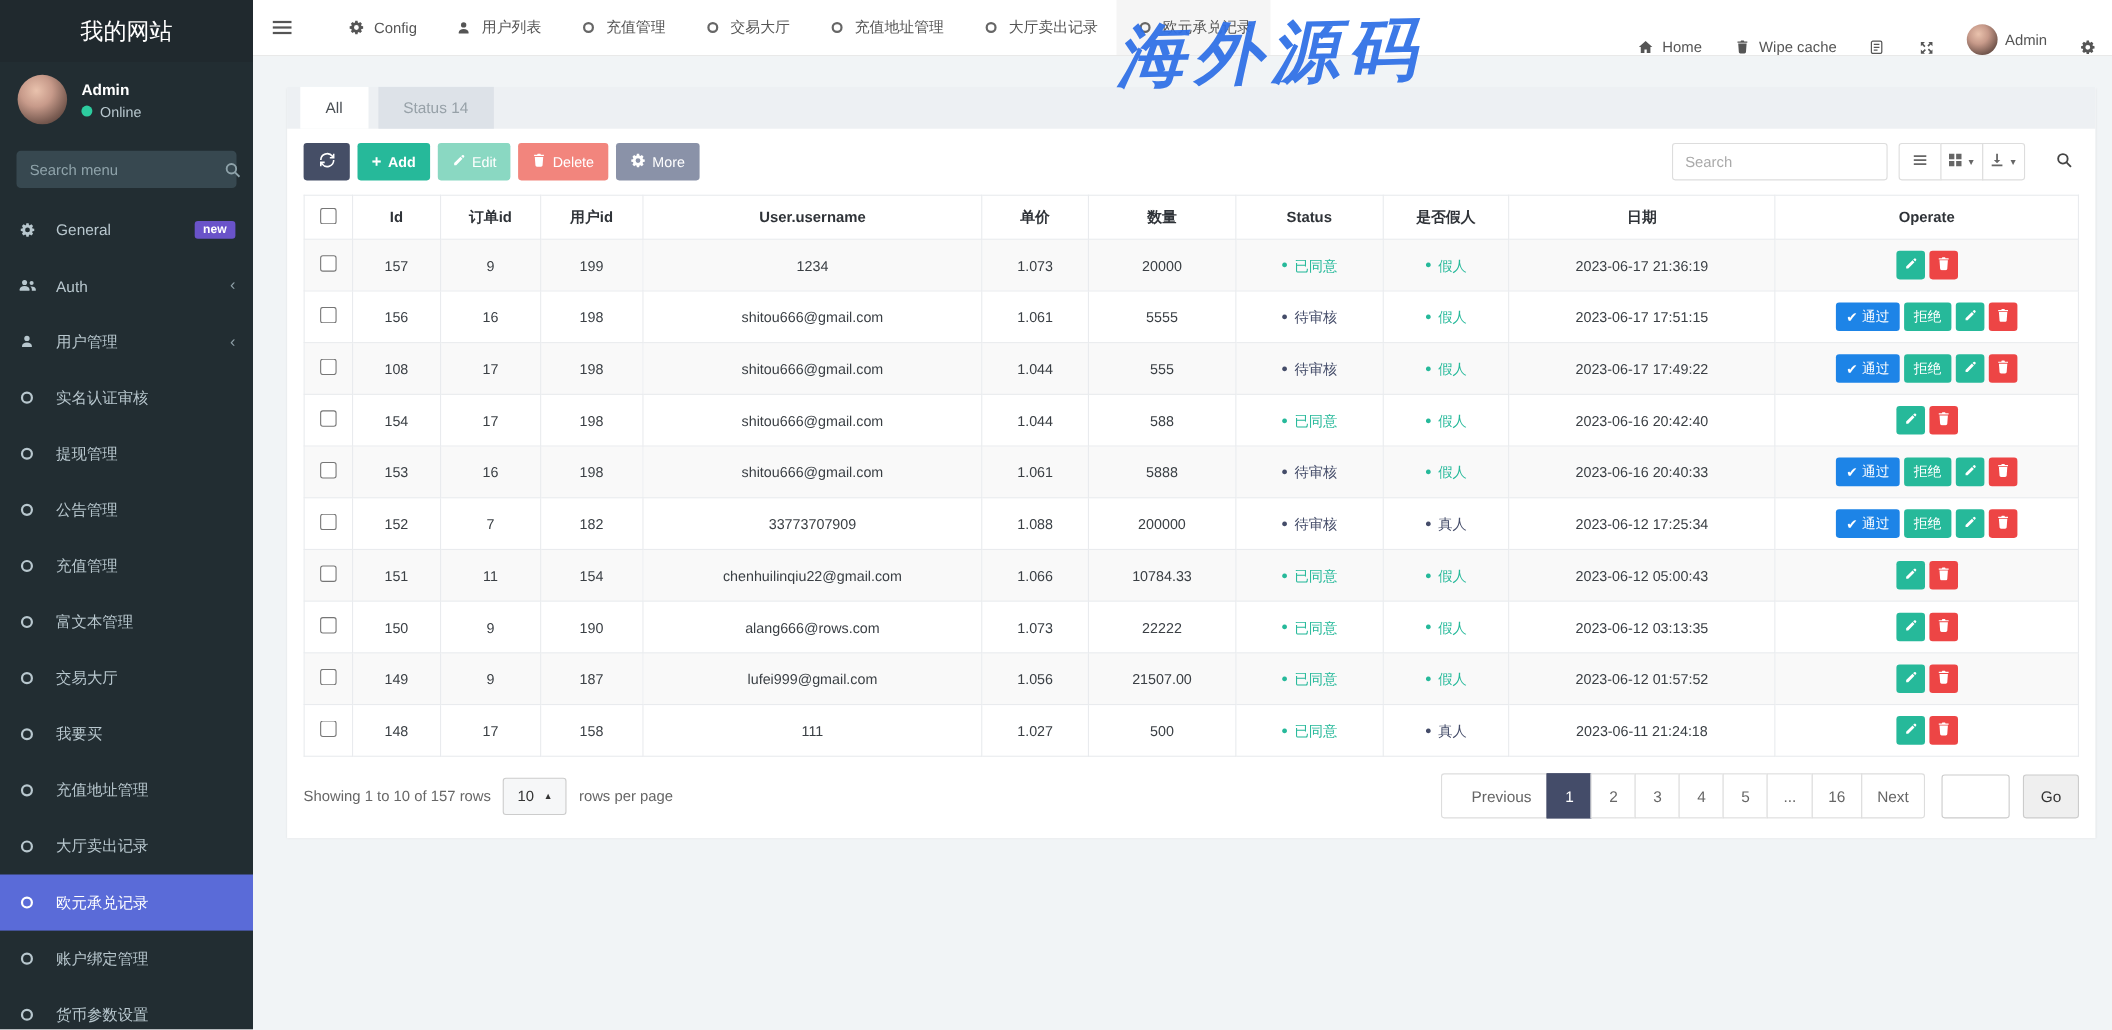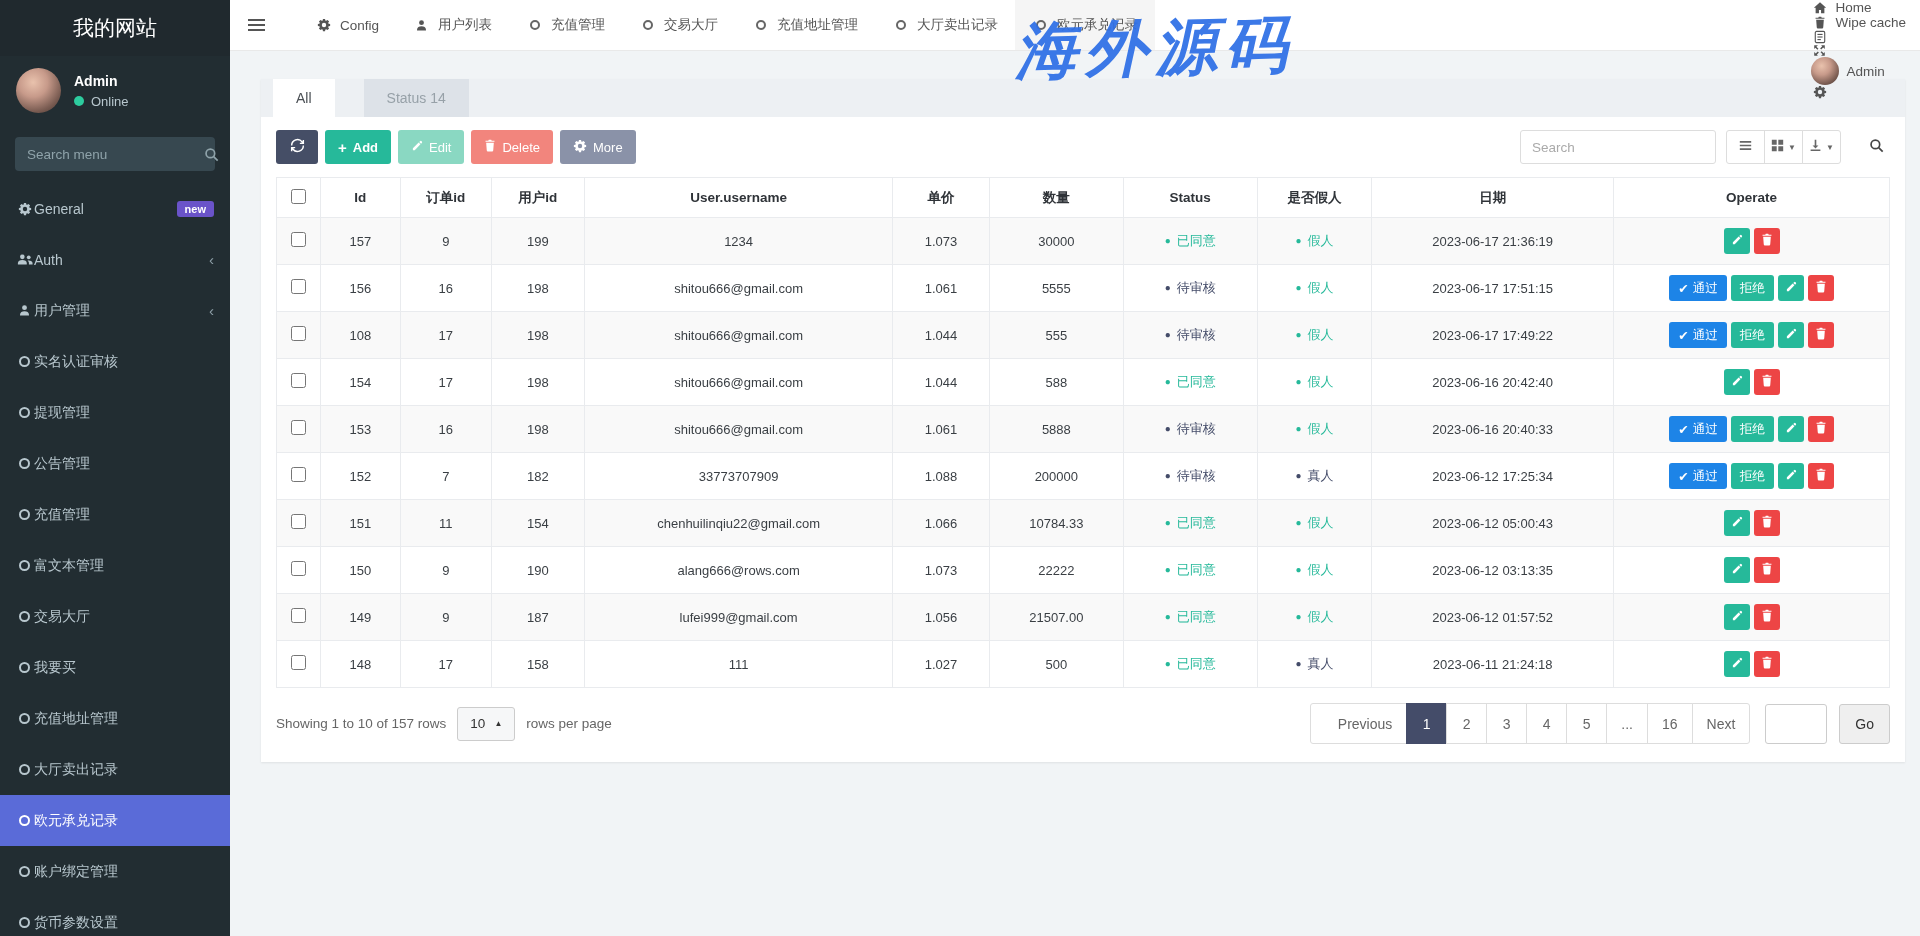--- a/index.html
+++ b/index.html
@@ -13,50 +13,50 @@
   .avatar-lg { width:45px; height:45px; border-radius:50%; flex:0 0 45px;
     background: radial-gradient(circle at 38% 32%, #e9c2ad 0%, #c79a8a 35%, #7a5c52 70%, #41302b 100%); }
   .user-name { color:#fff; font-weight:bold; font-size:14px; margin-bottom:5px; }
   .user-status { font-size:13px; display:flex; align-items:center; gap:7px; }
   .dot-online { width:10px; height:10px; border-radius:50%; background:#2dcc9f; display:inline-block; }
   .menu-search { margin:16px 15px 6px; background:#374850; border-radius:4px; height:34px; display:flex; align-items:center; padding:0 12px; }
   .menu-search input { flex:1; background:transparent; border:none; outline:none; color:#cfd8dc; font-size:13.5px; }
   .menu-search input::placeholder { color:#8fa3aa; }
   .menu-search .search-glyph { color:#8fa3aa; display:flex; }
   .menu { margin-top:12px; }
-  .menu-item { display:flex; align-items:center; gap:1px; height:51px; padding:0 16px; font-size:14px; cursor:pointer; }
+  .menu-item { display:flex; align-items:center; gap:18px; height:51px; padding:0 16px; font-size:14px; cursor:pointer; }
   .menu-item.active { background:#5a6bd8; color:#fff; }
   .mi-icon { width:17px; display:flex; justify-content:center; align-items:center; flex:0 0 17px; }
   .ring { width:11px; height:11px; border:2px solid currentColor; border-radius:50%; display:inline-block; }
   .badge-new { margin-left:auto; background:#6a53c9; color:#fff; font-size:11px; font-weight:bold; padding:2px 8px; border-radius:3px; }
   .chev { margin-left:auto; font-size:15px; color:#8fa0a8; }
 
   
   .topbar { position:absolute; left:230px; top:0; right:0; height:51px; background:#fff; border-bottom:1px solid #e9e9e9; display:flex; align-items:stretch; z-index:10;gap:16px; }
   .hamburger { width:52px; display:flex; flex-direction:column; gap:3px; justify-content:center; align-items:center; cursor:pointer; }
   .hamburger i { width:17px; height:2px; background:#555; }
   .top-tabs { display:flex; align-items:stretch; }
   .top-tab { display:flex; align-items:center; gap:8px; padding:0 17px; color:#555; font-size:13.5px; cursor:pointer; white-space:nowrap; }
   .top-tab.active { background:#f5f5f5; }
   .top-tab .mi-icon { color:#555; }
   .ring-sm { width:10px; height:10px; border:2px solid #666; border-radius:50%; display:inline-block; }
-  .topbar-right { margin-left:auto; display:flex; align-items:flex-start;flex-direction:column; }
+  .topbar-right { margin-left:auto; display:flex; align-items:flex-end; }
   .tb-item { display:flex; align-items:center; gap:7px; padding:0 14px; color:#555; font-size:13.5px; cursor:pointer; }
   .avatar-sm { width:28px; height:28px; border-radius:50%;
     background: radial-gradient(circle at 38% 32%, #e9c2ad 0%, #c79a8a 35%, #7a5c52 70%, #41302b 100%); }
 
   
   .watermark { position:absolute; left:1015px; top:6px; z-index:60; pointer-events:none;
     font-family:"DejaVu Serif","Liberation Serif",serif; font-style:italic; font-weight:bold;
     font-size:62px; letter-spacing:8px; color:#2e6fe6; opacity:.93; transform:rotate(-1.5deg); }
 
   
   .content { position:absolute; left:230px; top:51px; right:0; bottom:0; background:#f1f4f6; }
   .panel { margin:28px 15px 0 31px; background:#fff; box-shadow:0 1px 2px rgba(0,0,0,.08); }
-  .panel-tabs { background:#edf0f3; display:flex; align-items:stretch; height:38px; padding-left:12px;gap:20px; }
+  .panel-tabs { background:#edf0f3; display:flex; align-items:stretch; height:38px; padding-left:12px; }
   .panel-tab { display:flex; align-items:center; padding:0 23px; font-size:14px; color:#97a1a8; background:#dde2e8; margin-right:9px; cursor:pointer; }
   .panel-tab.active { background:#fff; color:#4a4f54; }
   .panel-body { padding:0 15px 10px; }
 
   .toolbar { display:flex; align-items:center; margin:13px 0; }
   .btn { height:34px; border:none; border-radius:3px; color:#fff; font-size:13px; display:inline-flex; align-items:center; gap:6px; padding:0 13px; margin-right:7px; cursor:pointer; font-family:inherit; }
   .btn-refresh { background:#454e66; width:42px; justify-content:center; padding:0; }
   .btn-add { background:#26b99a; font-weight:bold; }
   .btn-edit { background:#8ad8c2; }
   .btn-del  { background:#f2857d; }
@@ -437,21 +437,21 @@
             </tr>
           </thead>
         <tbody id="table-body">
             <tr class="striped">
               <td><input type="checkbox" style=""></td>
               <td>157</td>
               <td>9</td>
               <td>199</td>
               <td>1234</td>
               <td>1.073</td>
-              <td>30000</td>
+              <td>20000</td>
               <td><span class="st green">
                   <span class="st-dot">●</span>
                   <span>已同意</span>
                 </span></td>
               <td><span class="st green">
                   <span class="st-dot">●</span>
                   <span>假人</span>
                 </span></td>
               <td>2023-06-17 21:36:19</td>
               <td><span class="ops">

